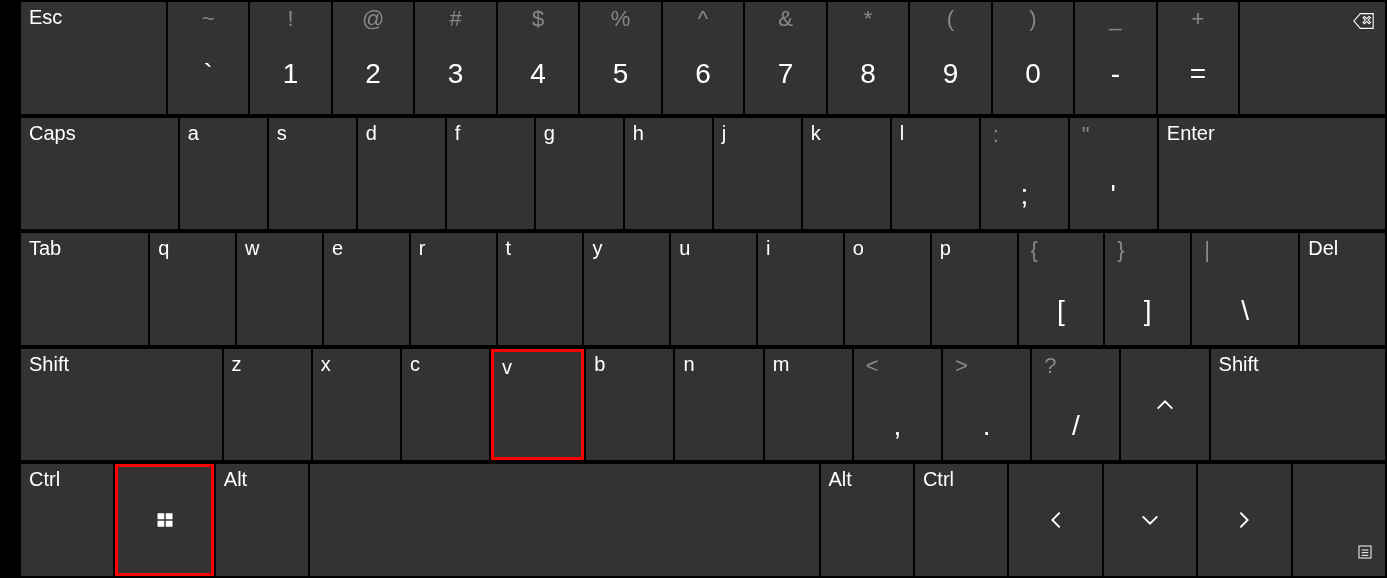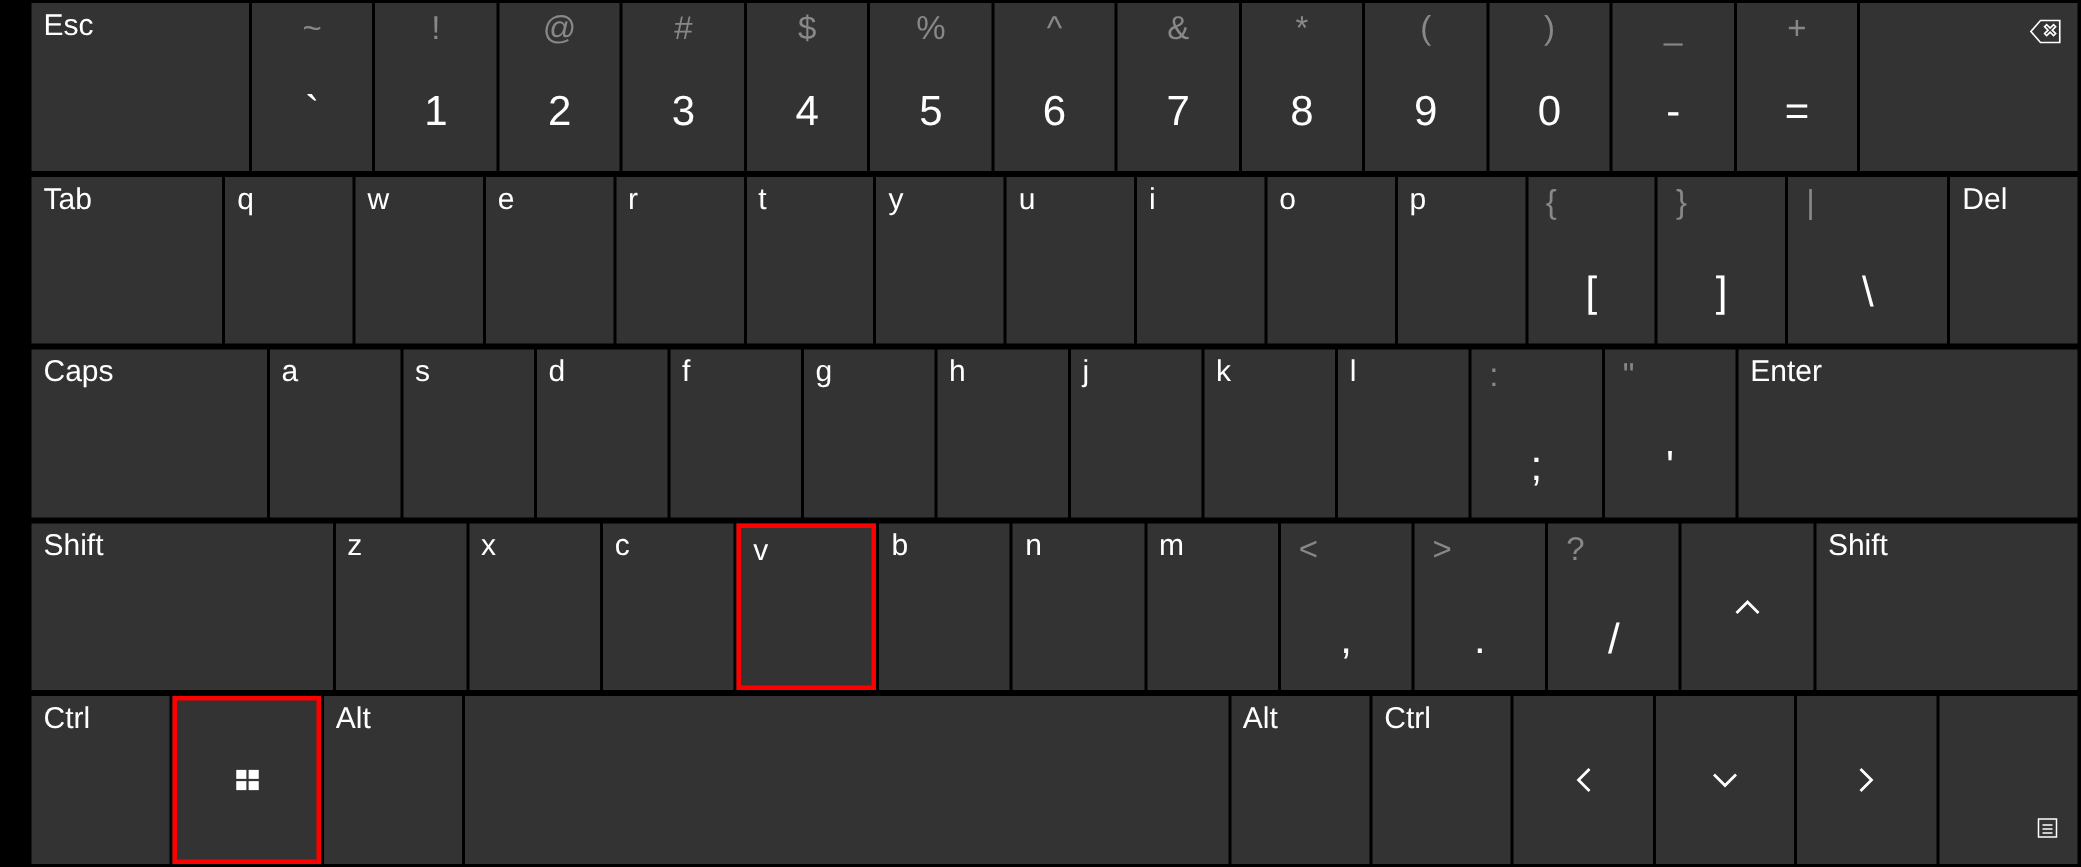--- a/index.html
+++ b/index.html
@@ -156,20 +156,64 @@
     <div class="key w175">
       <span style="position:absolute;top:8px;right:10px;">
         <svg class="icon-svg" viewBox="0 0 24 24">
             <path d="M22 4H8L1 12l7 8h14V4zm-9.5 11L11 13.5 13.5 11 11 8.5 12.5 7 15 9.5 17.5 7 19 8.5 16.5 11 19 13.5 17.5 15 15 12.5 12.5 15z" fill="none" stroke="#fff" stroke-width="1.2"></path>
           </svg>
       </span>
     </div>
   </div>
 
   <div class="row">
+    <div class="key w175">
+        <span class="tl">Caps</span>
+      </div>
+    <div class="key w1">
+        <span class="tl">a</span>
+      </div>
+    <div class="key w1">
+        <span class="tl">s</span>
+      </div>
+    <div class="key w1">
+        <span class="tl">d</span>
+      </div>
+    <div class="key w1">
+        <span class="tl">f</span>
+      </div>
+    <div class="key w1">
+        <span class="tl">g</span>
+      </div>
+    <div class="key w1">
+        <span class="tl">h</span>
+      </div>
+    <div class="key w1">
+        <span class="tl">j</span>
+      </div>
+    <div class="key w1">
+        <span class="tl">k</span>
+      </div>
+    <div class="key w1">
+        <span class="tl">l</span>
+      </div>
+    <div class="key w1">
+        <span class="secondary-bracket">:</span>
+        <span class="primary-bracket">;</span>
+      </div>
+    <div class="key w1">
+        <span class="secondary-bracket">"</span>
+        <span class="primary-bracket">'</span>
+      </div>
+    <div class="key w25">
+        <span class="tl">Enter</span>
+      </div>
+  </div>
+
+  <div class="row">
     <div class="key w15">
         <span class="tl">Tab</span>
       </div>
     <div class="key w1">
         <span class="tl">q</span>
       </div>
     <div class="key w1">
         <span class="tl">w</span>
       </div>
     <div class="key w1">
@@ -203,64 +247,20 @@
     <div class="key w1">
         <span class="secondary-bracket">}</span>
         <span class="primary-bracket">]</span>
       </div>
     <div class="key w125">
         <span class="secondary-bracket">|</span>
         <span class="primary-bracket">\</span>
       </div>
     <div class="key w1">
         <span class="tl">Del</span>
-      </div>
-  </div>
-
-  <div class="row">
-    <div class="key w175">
-        <span class="tl">Caps</span>
-      </div>
-    <div class="key w1">
-        <span class="tl">a</span>
-      </div>
-    <div class="key w1">
-        <span class="tl">s</span>
-      </div>
-    <div class="key w1">
-        <span class="tl">d</span>
-      </div>
-    <div class="key w1">
-        <span class="tl">f</span>
-      </div>
-    <div class="key w1">
-        <span class="tl">g</span>
-      </div>
-    <div class="key w1">
-        <span class="tl">h</span>
-      </div>
-    <div class="key w1">
-        <span class="tl">j</span>
-      </div>
-    <div class="key w1">
-        <span class="tl">k</span>
-      </div>
-    <div class="key w1">
-        <span class="tl">l</span>
-      </div>
-    <div class="key w1">
-        <span class="secondary-bracket">:</span>
-        <span class="primary-bracket">;</span>
-      </div>
-    <div class="key w1">
-        <span class="secondary-bracket">"</span>
-        <span class="primary-bracket">'</span>
-      </div>
-    <div class="key w25">
-        <span class="tl">Enter</span>
       </div>
   </div>
 
   <div class="row">
     <div class="key w225">
         <span class="tl">Shift</span>
       </div>
     <div class="key w1">
         <span class="tl">z</span>
       </div>

